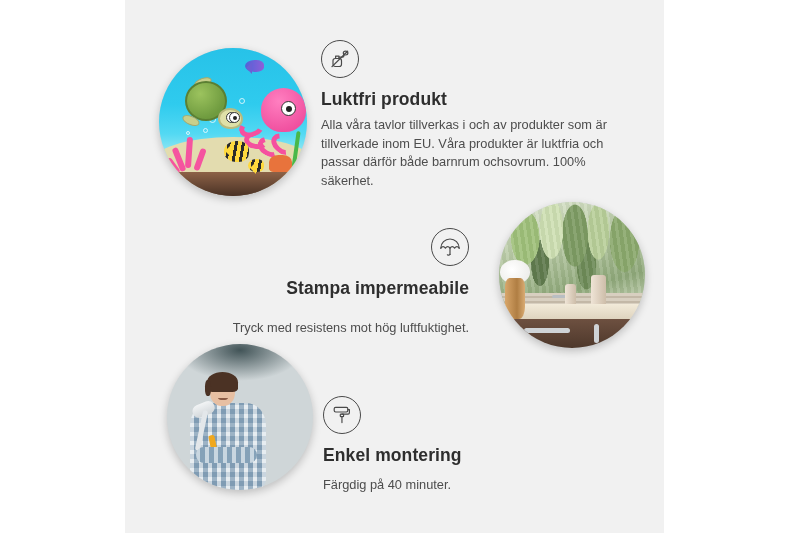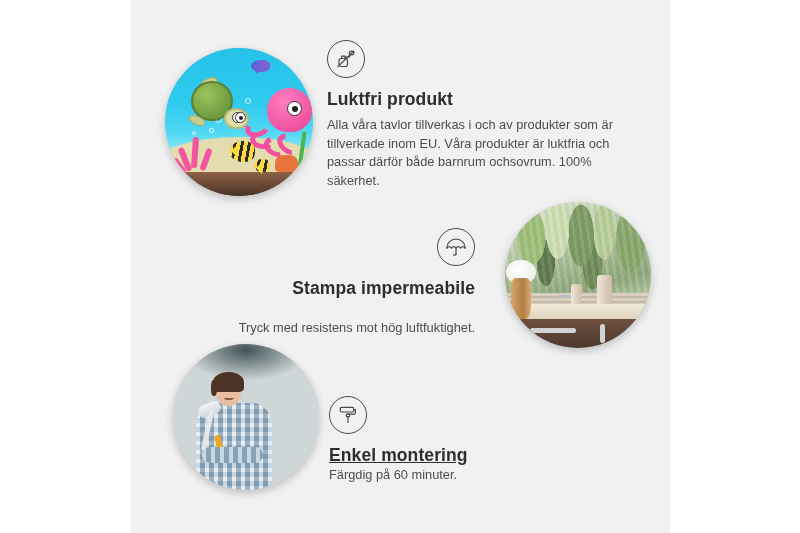--- a/index.html
+++ b/index.html
@@ -16,21 +16,21 @@
   .page {
     position: relative;
     width: 800px;
     height: 533px;
     background: #ffffff;
   }
 
   
   .canvas {
     position: absolute;
-    left: 131px;
+    left: 125px;
     top: 0;
     width: 539px;
     height: 533px;
     background: #f1f1f1;
     overflow: hidden;
   }
 
   
   .photo {
     position: absolute;
@@ -347,21 +347,21 @@
 
   
   .feature-2 { left: 70px; top: 228px; width: 274px; text-align: right; }
   .feature-2 .ficon { margin-left: auto; margin-bottom: 12px; }
   .feature-2 .ftitle { margin-bottom: 4px; margin-top: 10px; }
   .feature-2 .fbody { text-align: right; margin-top: 20px; }
 
   
   .feature-3 { left: 198px; top: 396px; width: 260px; }
   .feature-3 .ficon { margin-bottom: 11px; }
-  .feature-3 .ftitle { margin-bottom: 0; text-decoration: underline; }
+  .feature-3 .ftitle { margin-bottom: 10px; }
 </style>
 </head>
 <body>
 
 <div class="page">
   <div class="canvas">
 
     <div class="photo photo-ocean">
       <div class="inner">
         <div class="ocean-bg"></div>
@@ -471,17 +471,17 @@
     <div class="feature feature-3">
       <div class="ficon">
         <svg width="24" height="24" viewBox="0 0 24 24" fill="none" stroke="#4a4a4a" stroke-width="1.2" stroke-linecap="round" stroke-linejoin="round">
           <rect x="4.2" y="4.4" width="13.6" height="4.6" rx="1.4"></rect>
           <path d="M17.8 6.7h1.6v3.1a1.3 1.3 0 0 1-1.3 1.3H11.9"></path>
           <rect x="10.3" y="11.1" width="3.3" height="2.6" rx=".7"></rect>
           <line x1="11.95" y1="13.7" x2="11.95" y2="19.6"></line>
         </svg>
       </div>
       <div class="ftitle">Enkel montering</div>
-      <div class="fbody">Färgdig på 60 minuter.</div>
+      <div class="fbody">Färgdig på 40 minuter.</div>
     </div>
 
   </div>
 </div>
 
 </body></html>

